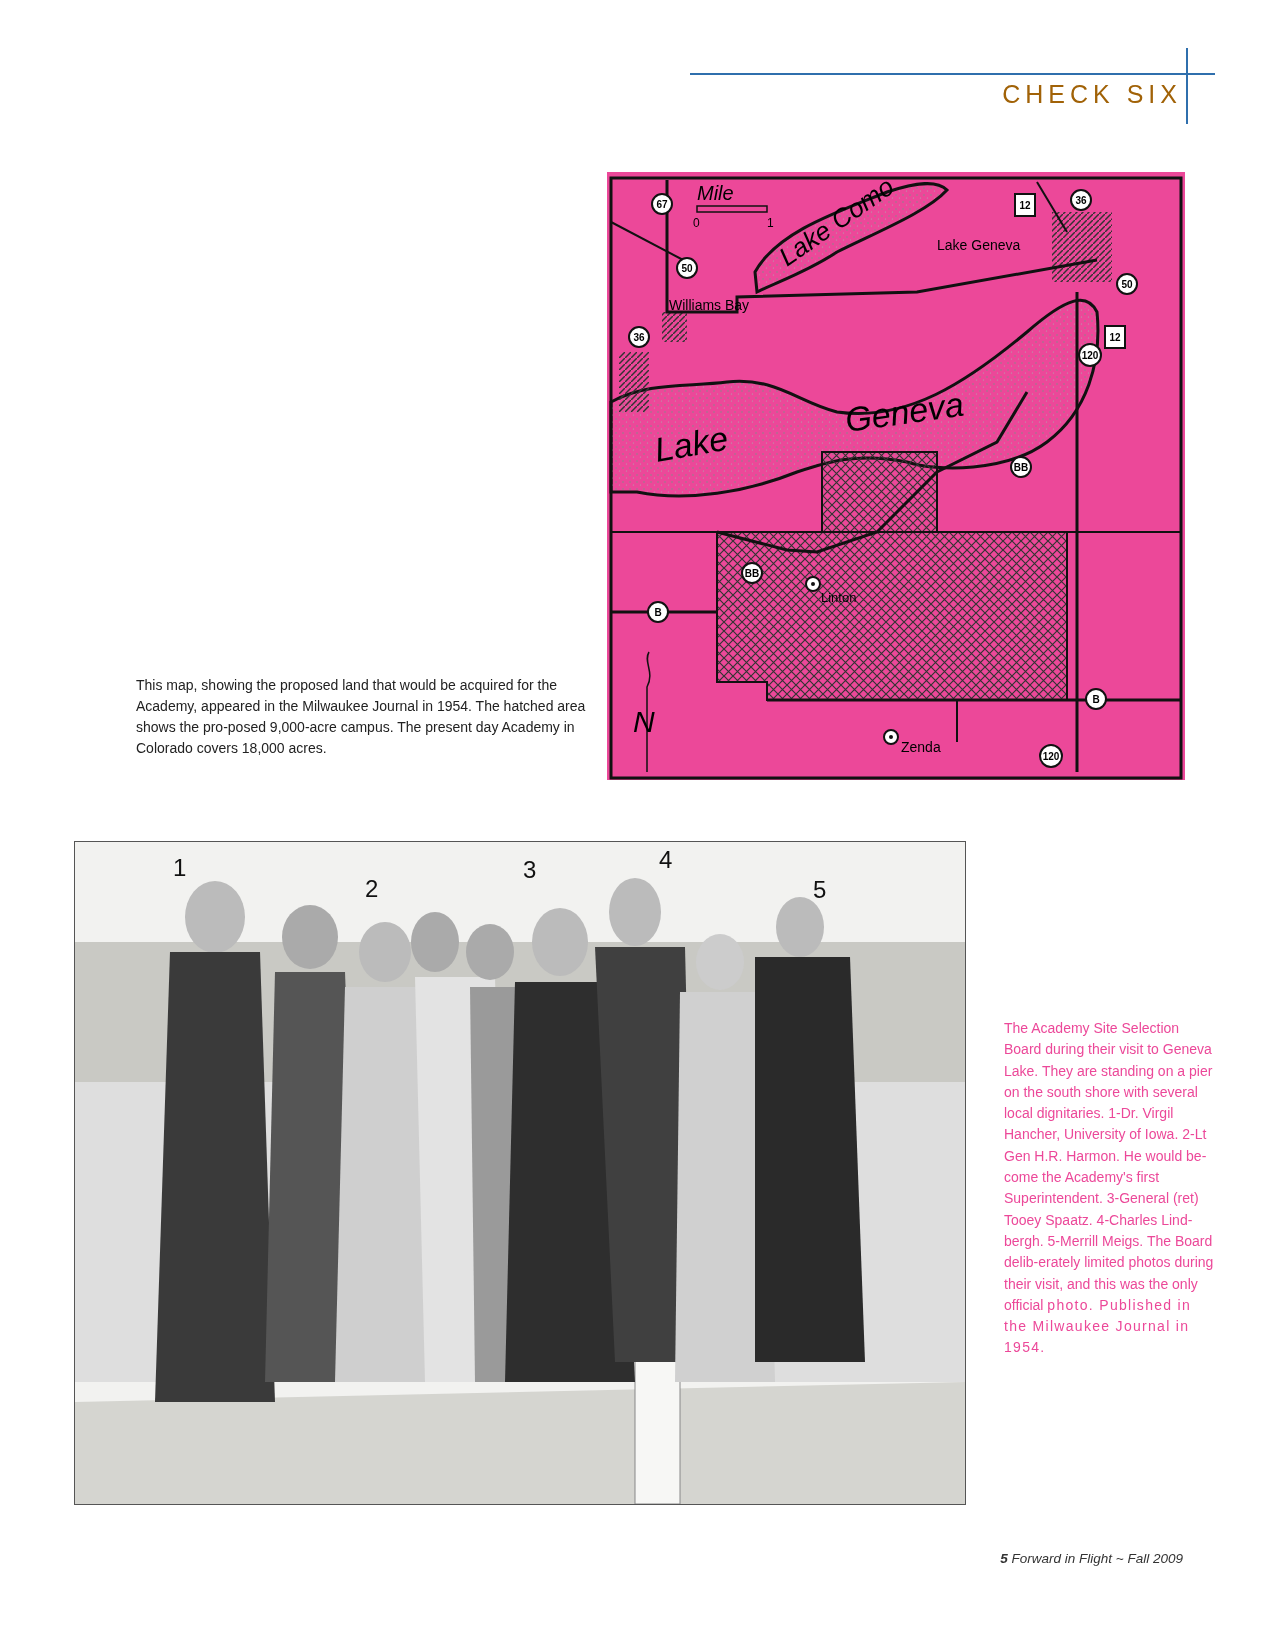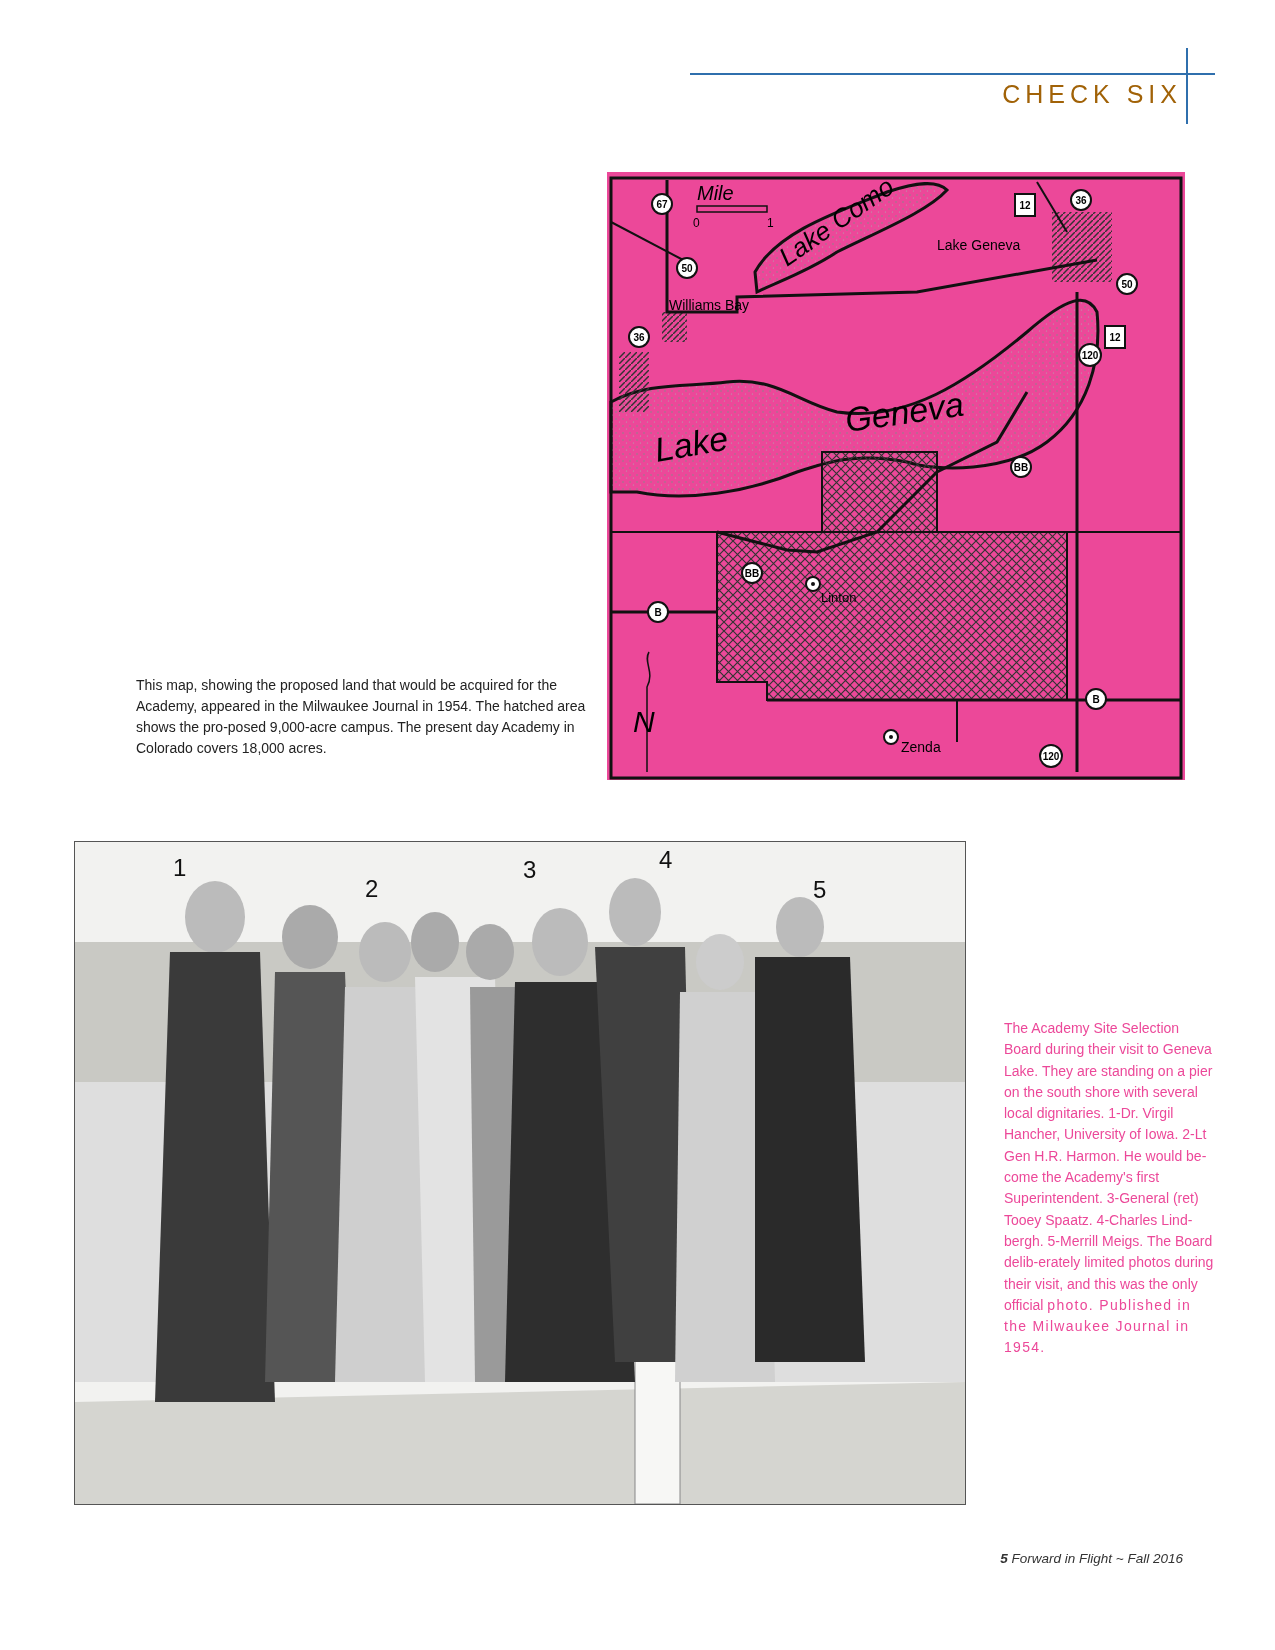--- a/index.html
+++ b/index.html
@@ -174,14 +174,14 @@
   </svg>
 </div>
 
 <div class="photo-caption">
   <span>The Academy Site Selection Board during their visit to Geneva Lake. They are standing on a pier on the south shore with several local dignitaries. 1-Dr. Virgil Hancher, University of Iowa. 2-Lt Gen H.R. Harmon. He would be-come the Academy's first Superintendent. 3-General (ret) Tooey Spaatz. 4-Charles Lind-bergh. 5-Merrill Meigs. The Board delib-erately limited photos during their visit, and this was the only official</span>
   <span class="wide">photo. Published in the Milwaukee Journal in 1954.</span>
 </div>
 
 <div class="footer">
   <b>5</b>
-  <span>Forward in Flight ~ Fall 2016</span>
+  <span>Forward in Flight ~ Fall 2009</span>
 </div>
 
 </body></html>

